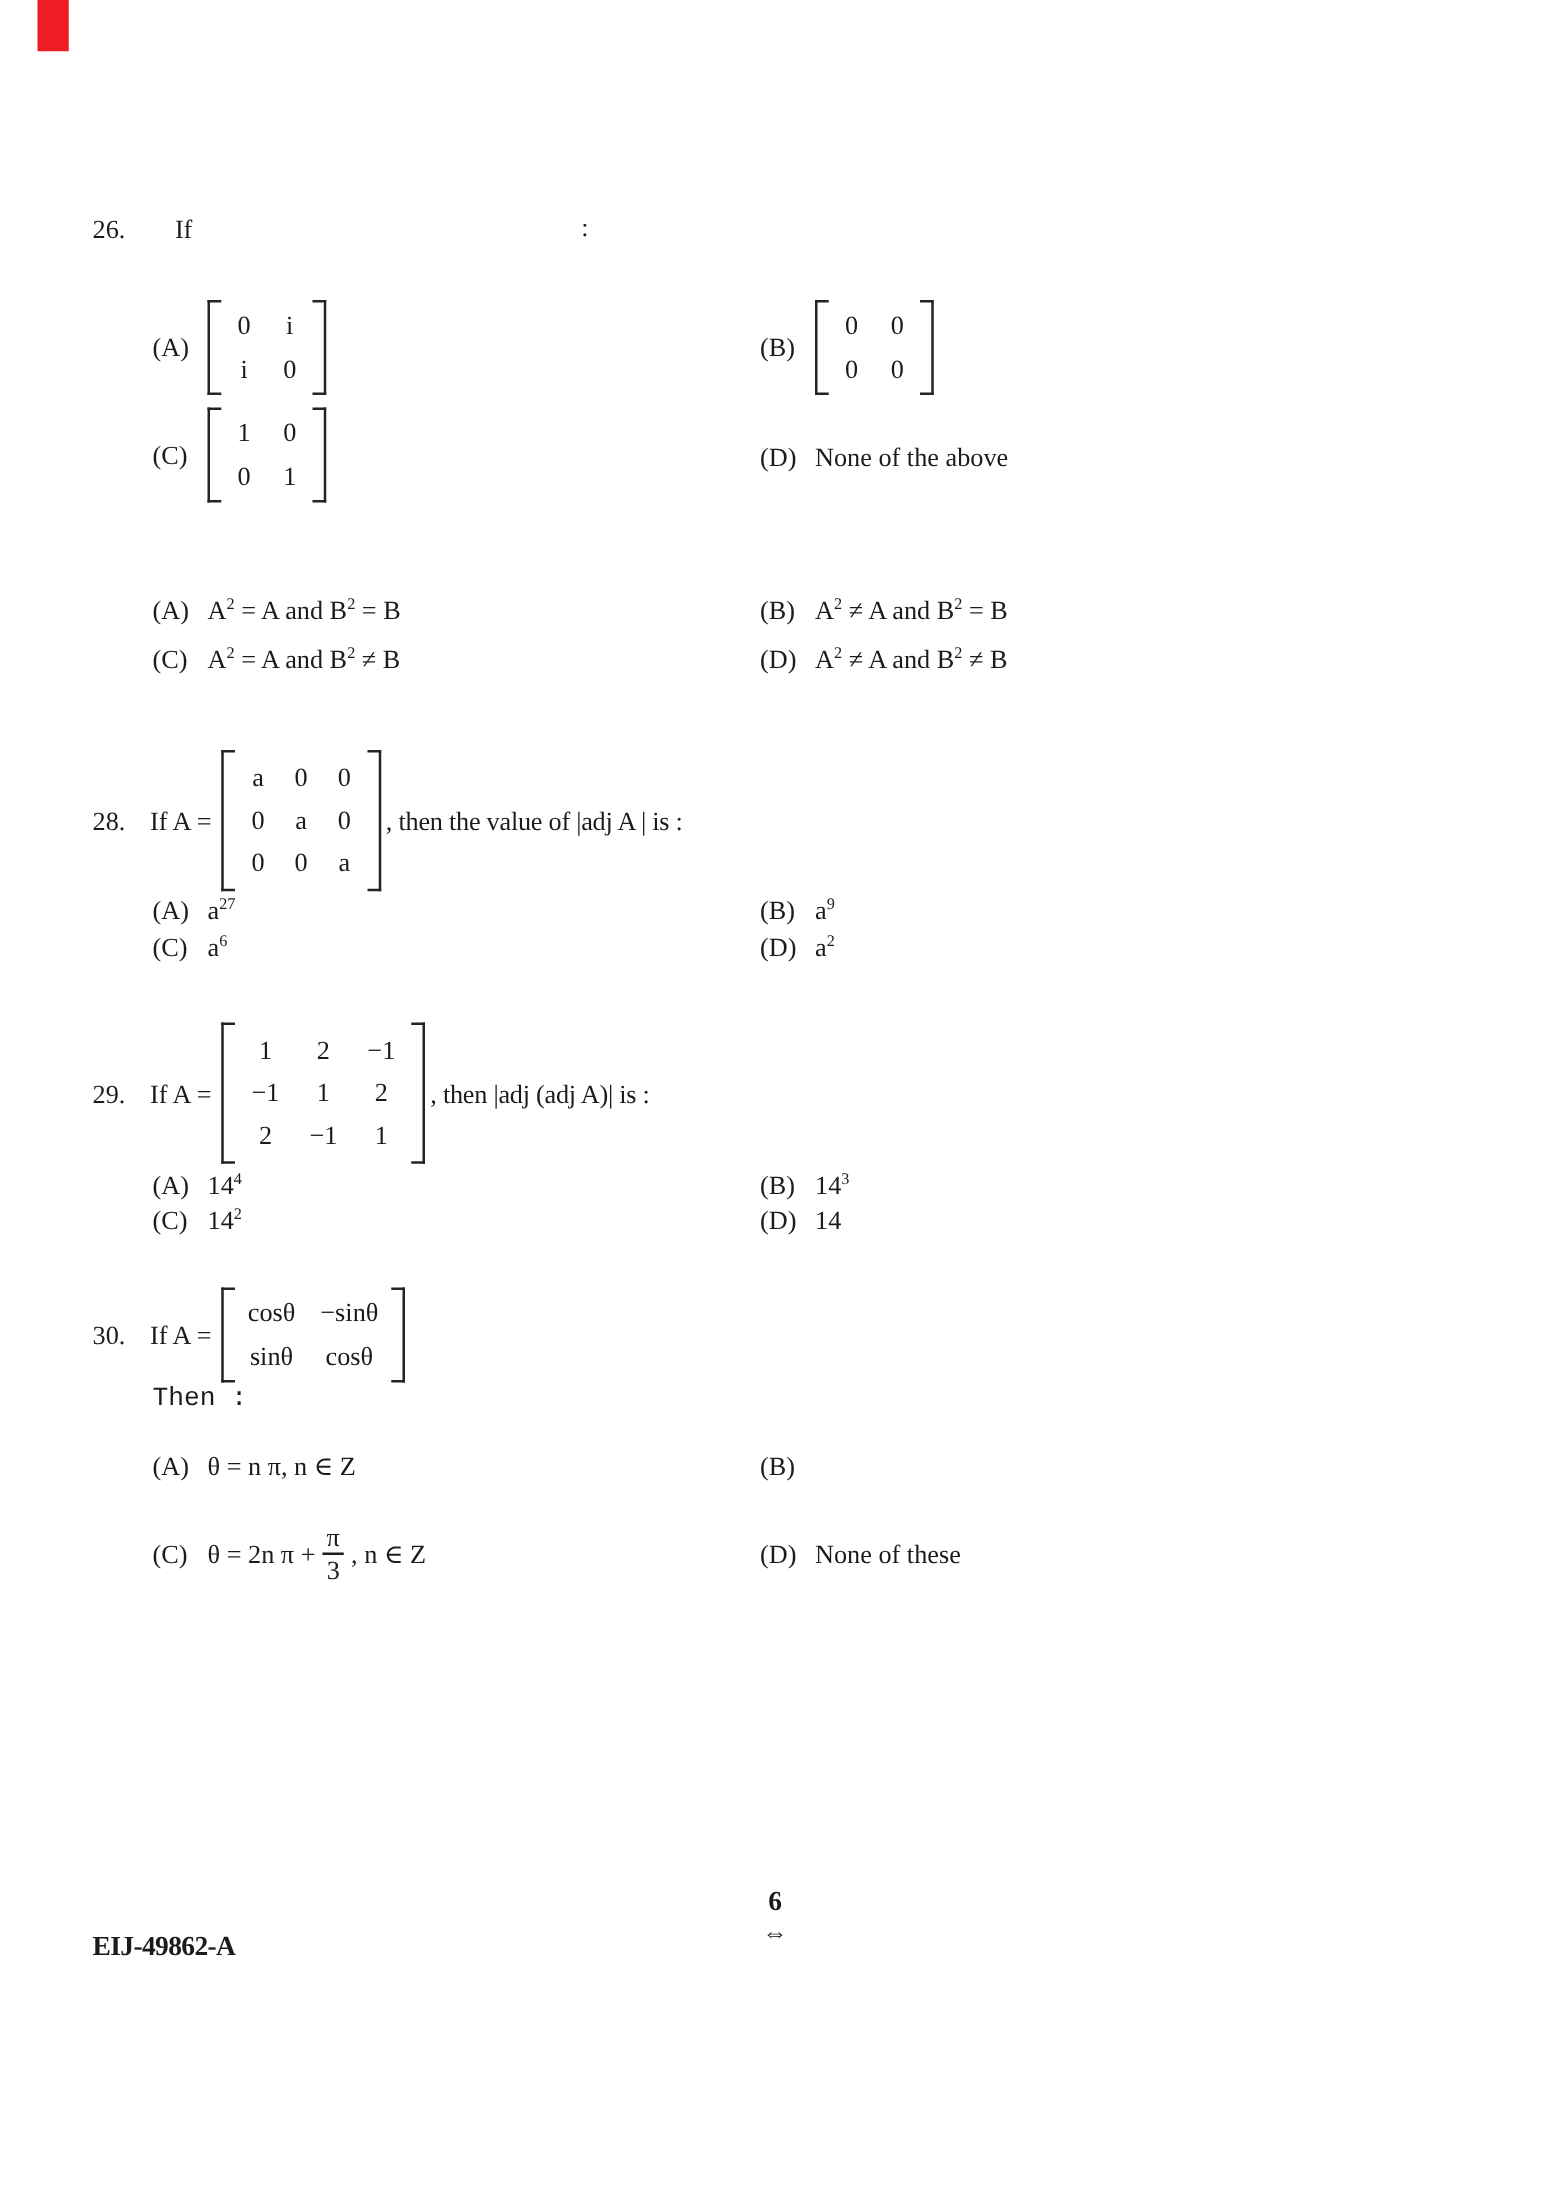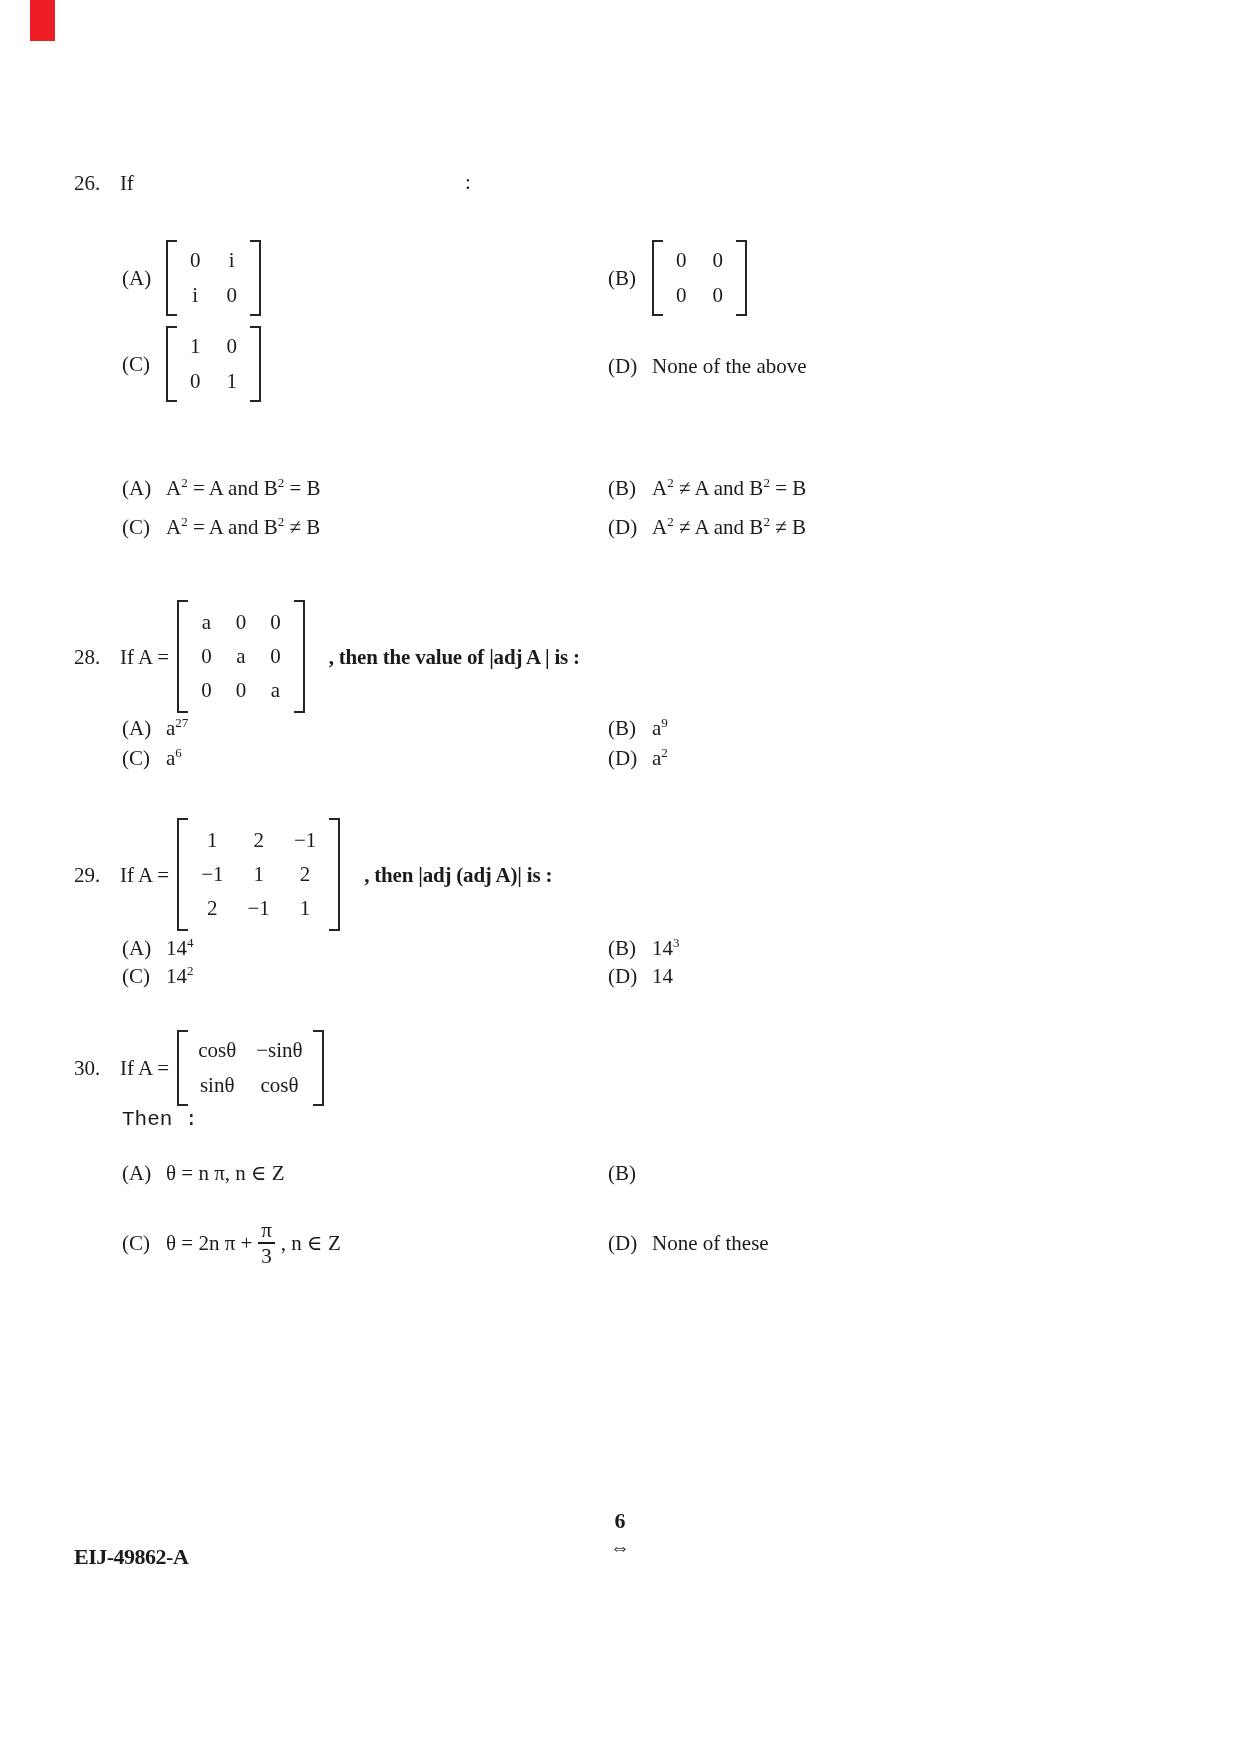--- a/index.html
+++ b/index.html
@@ -3,22 +3,22 @@
 <meta charset="utf-8">
 <style>
   html,body{margin:0;padding:0;background:#ffffff;}
   .page{position:relative;width:1029px;height:1755px;background:#ffffff;
         font-family:"Liberation Serif","DejaVu Serif",serif;color:#1b1b1b;
         font-size:21px;overflow:hidden;}
   .abs{position:absolute;}
   .qline{display:flex;align-items:center;white-space:nowrap;line-height:26px;}
   .qnum{display:inline-block;min-width:46px;}
   .pre{margin-right:8px;}
-  .post{margin-left:24px;letter-spacing:-0.2px;font-weight:bold;}
-  .prompt-text{letter-spacing:-0.2px;}
+  .post{margin-left:4px;letter-spacing:-0.2px;}
+  .prompt-text{letter-spacing:-0.2px;margin-left:20px;}
   .opt{display:flex;align-items:center;white-space:nowrap;line-height:26px;}
   .lab{display:inline-block;min-width:44px;}
   .matrix{display:inline-flex;align-items:stretch;}
   .br{width:9px;border:2px solid #242424;}
   .br.l{border-right:none;}
   .br.r{border-left:none;}
   .cells{display:grid;justify-items:center;align-content:center;line-height:25px;}
   .g22{grid-template-columns:repeat(2,auto);column-gap:26px;row-gap:10px;padding:8px 13px;}
   .g33{grid-template-columns:repeat(3,auto);column-gap:24px;row-gap:9px;padding:10px 13px;}
   .g22w{grid-template-columns:repeat(2,auto);column-gap:20px;row-gap:10px;padding:8px 10px;text-align:center;}

